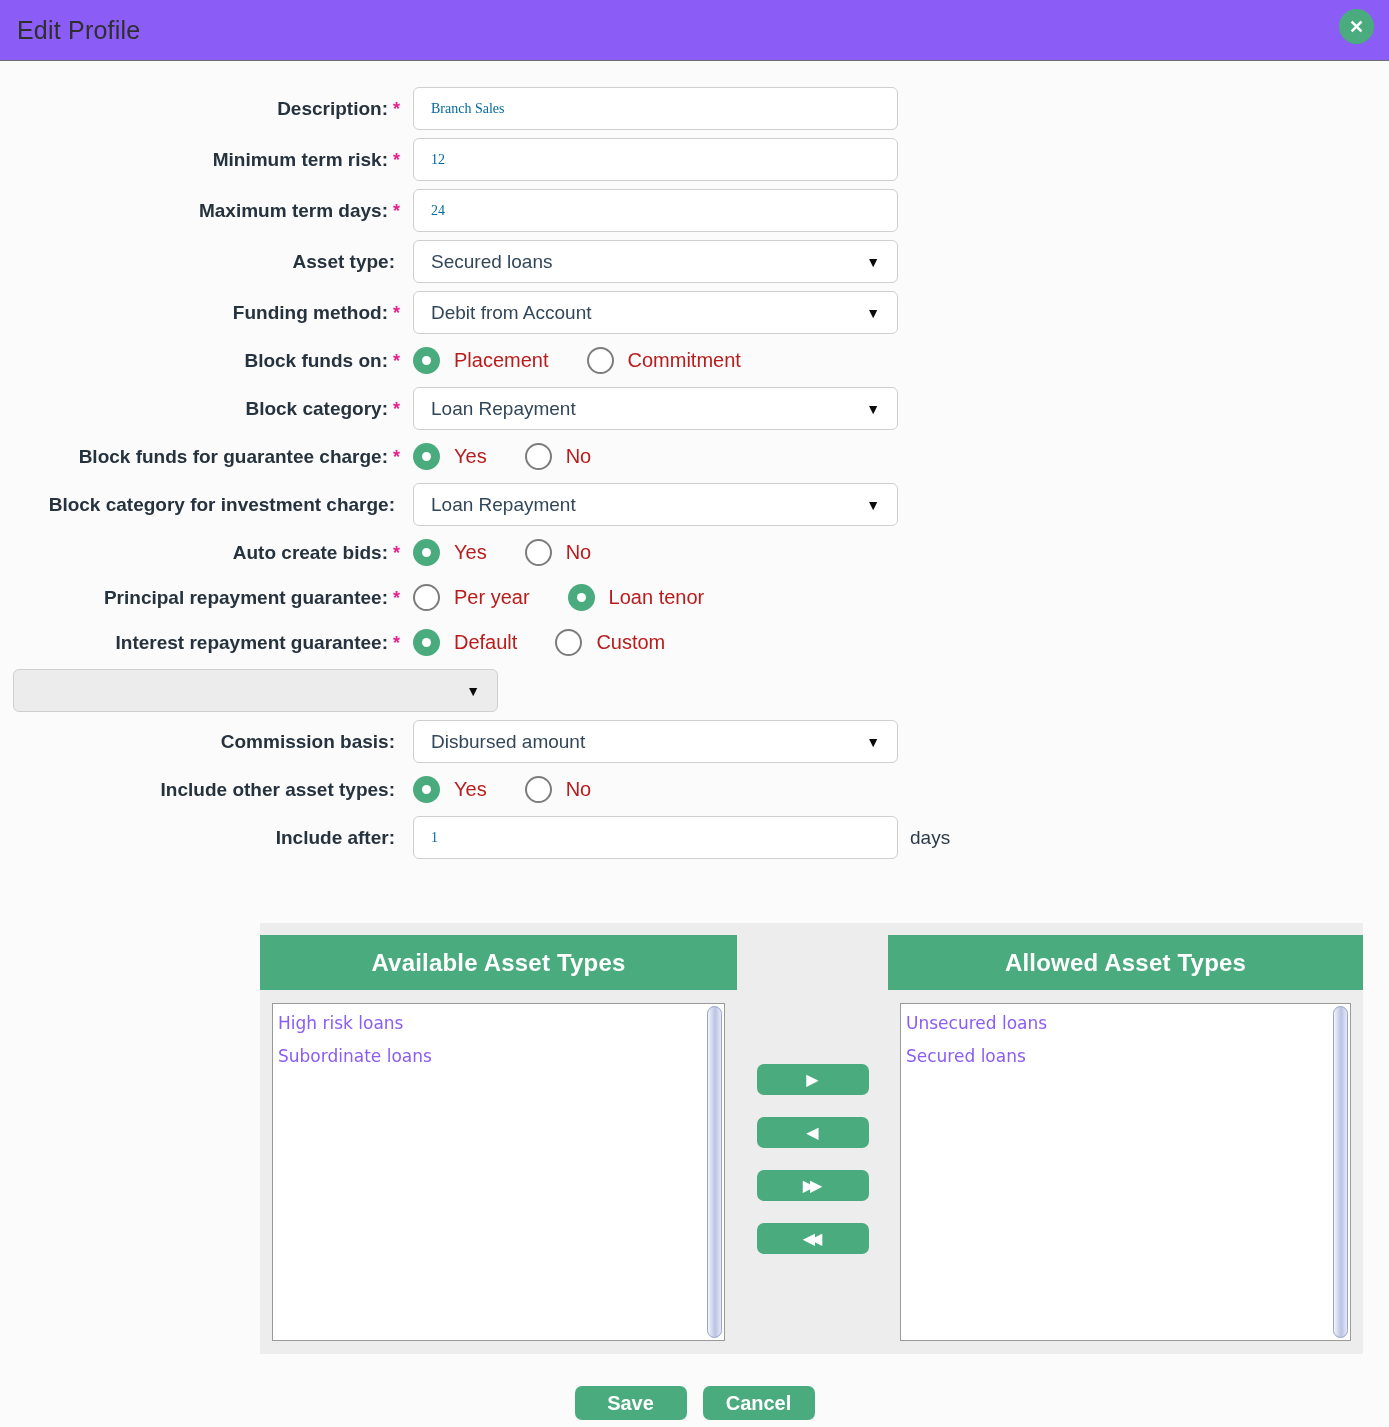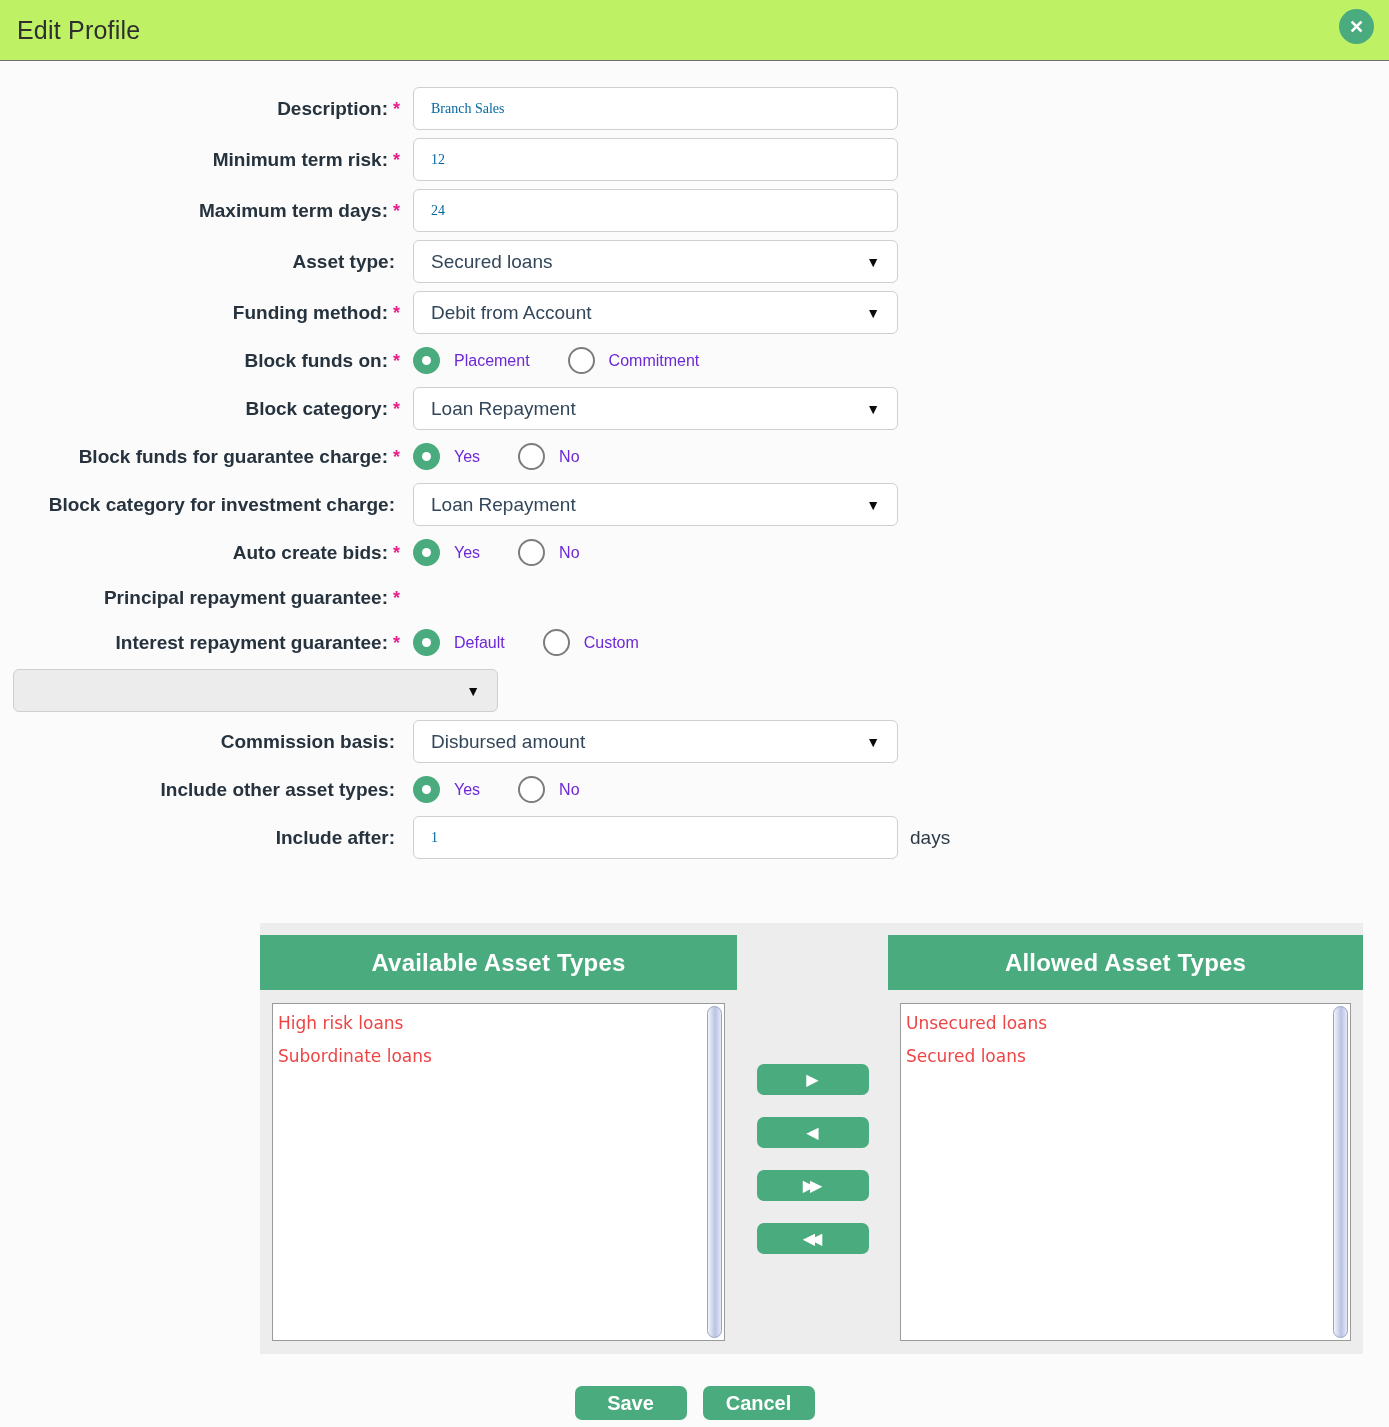--- a/index.html
+++ b/index.html
@@ -6,21 +6,21 @@
   html,body { width:1389px; }
   body {
     min-height:1427px;
     background:#fafbfa;
     font-family:"Liberation Sans", sans-serif;
     color:#26323e;
     position:relative;
   }
   
   .modal-header {
-    background:#bef264;
+    background:#8b5cf6;
     height:61px;
     border-bottom:1px solid #6e6e6e;
     display:flex;
     align-items:center;
     padding:0 17px;
     position:relative;
   }
   .modal-title { font-size:25px; font-weight:400; color:#2f2f2f; letter-spacing:0.2px; }
   .close-btn {
     position:absolute; top:9px; right:15px;
@@ -70,21 +70,21 @@
     background:#4aab7e; position:relative;
   }
   .r-on::after {
     content:""; position:absolute; top:9px; left:9px;
     width:9px; height:9px; border-radius:50%; background:#fff;
   }
   .r-off {
     width:27px; height:27px; border-radius:50%;
     background:#fff; border:2px solid #7c7c7c;
   }
-  .r-lbl { font-size:16px; color:#6d28d9; }
+  .r-lbl { font-size:20px; color:#b91c1c; }
   .suffix { margin-left:12px; font-size:19px; color:#2c3a47; }
   
   .dual-panel {
     margin:64px 0 0 260px;
     width:1103px;
     background:#ededed;
     display:flex;
     padding-bottom:13px;
   }
   .dp-left  { width:477px; flex:none; }
@@ -102,21 +102,21 @@
     height:338px;
     background:#fff;
     border:1px solid #9a9a9a;
     position:relative;
     padding:3px 18px 3px 0;
     overflow:hidden;
   }
   .list-item {
     font-family:"DejaVu Sans", sans-serif;
     font-size:17px; line-height:33px;
-    padding-left:5px; color:#ef4444;
+    padding-left:5px; color:#8b5cf6;
     cursor:pointer; white-space:nowrap;
   }
   .sbar {
     position:absolute; top:2px; bottom:2px; right:2px; width:15px;
     border-radius:8px;
     border:1px solid #9aa3c4;
     background:linear-gradient(90deg,#f2f5fb 0%,#b9c3e4 55%,#e6eaf6 100%);
   }
   .tbtn {
     width:112px; height:31px; flex:none;
@@ -243,20 +243,30 @@
         </div>
         <div class="radio-opt">
           <span class="r-dot r-off"></span>
           <span class="r-lbl">No</span>
         </div>
       </div>
     </div>
 
     <div class="row radio-row">
       <div class="lbl"><span>Principal repayment guarantee:</span><span class="req">*</span></div>
+      <div class="ctl auto radio-group">
+        <div class="radio-opt">
+          <span class="r-dot r-off"></span>
+          <span class="r-lbl">Per year</span>
+        </div>
+        <div class="radio-opt">
+          <span class="r-dot r-on"></span>
+          <span class="r-lbl">Loan tenor</span>
+        </div>
+      </div>
     </div>
 
     <div class="row radio-row">
       <div class="lbl"><span>Interest repayment guarantee:</span><span class="req">*</span></div>
       <div class="ctl auto radio-group">
         <div class="radio-opt">
           <span class="r-dot r-on"></span>
           <span class="r-lbl">Default</span>
         </div>
         <div class="radio-opt">

